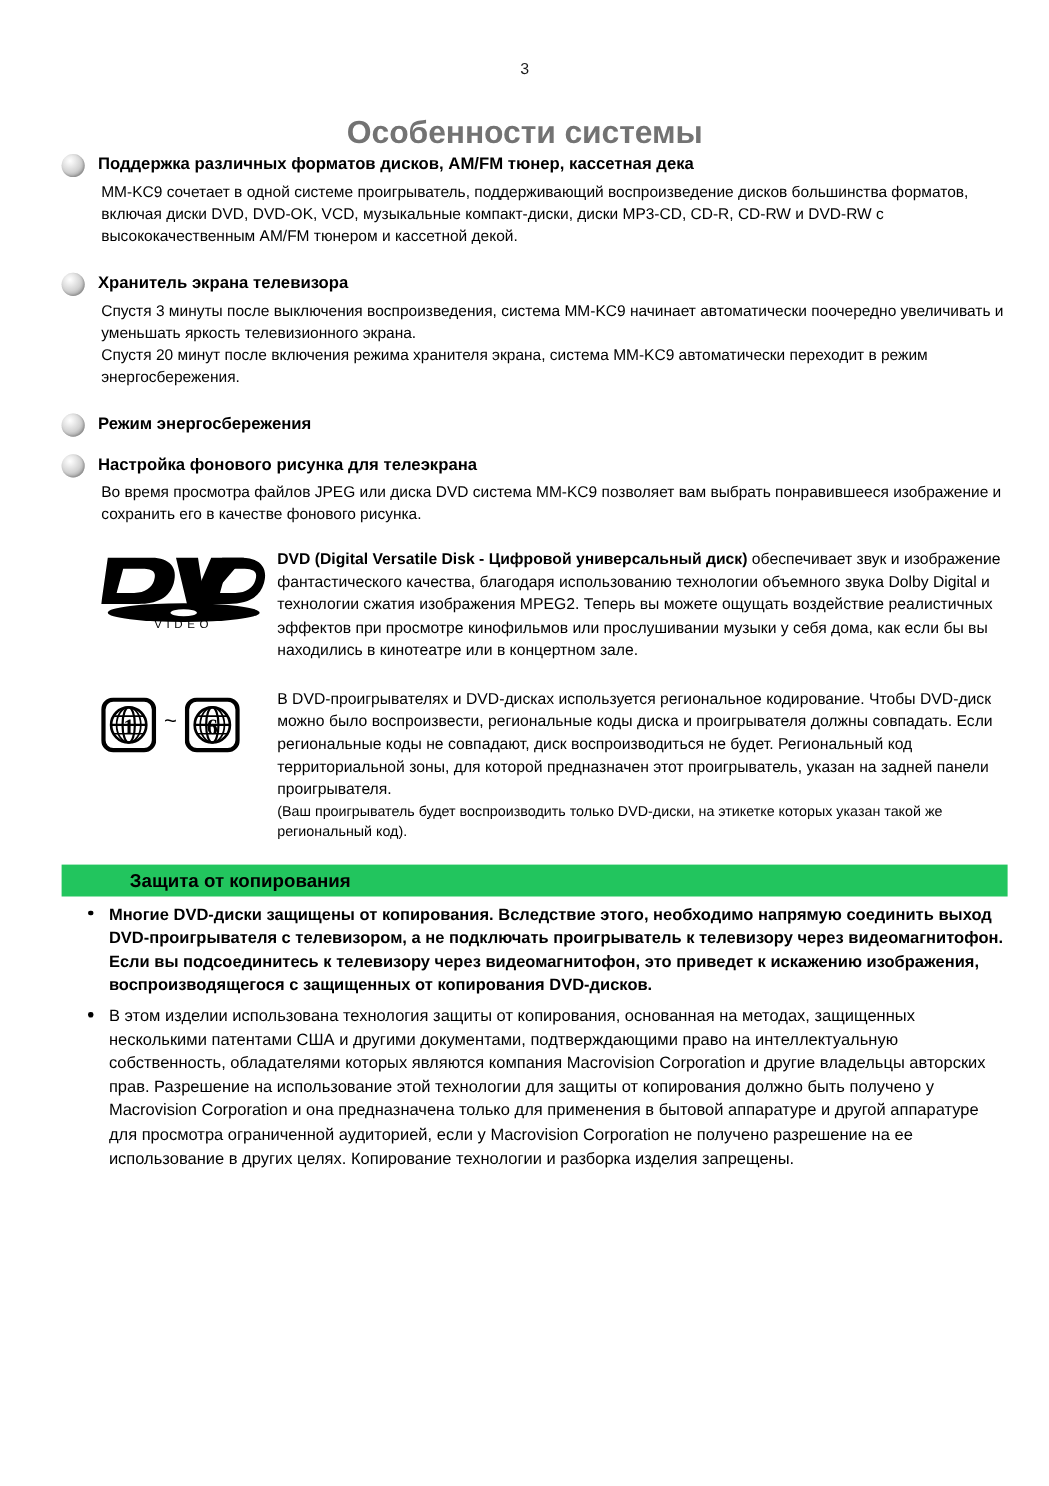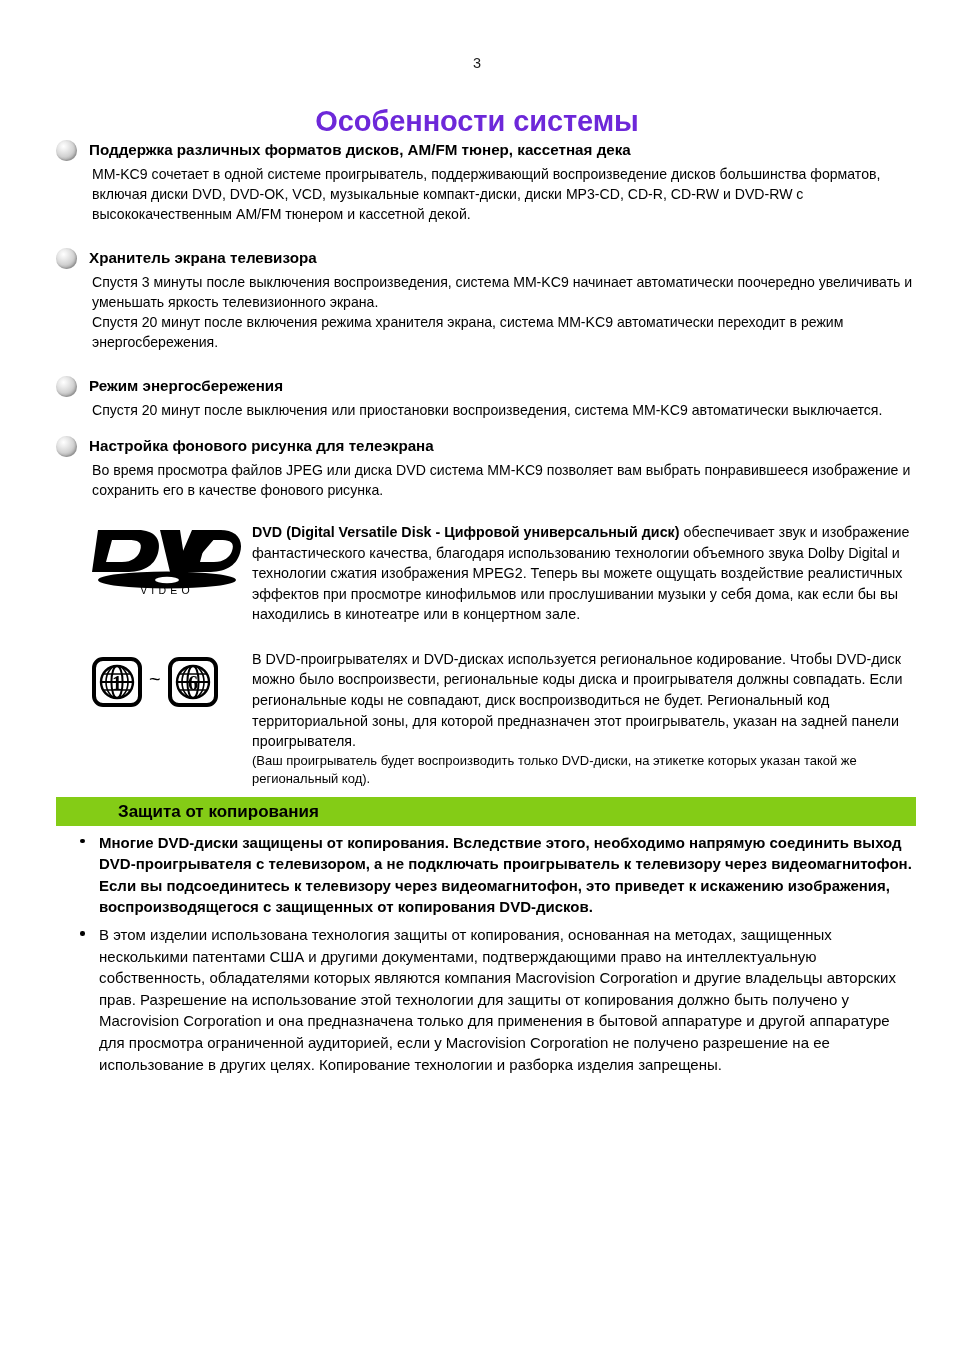--- a/index.html
+++ b/index.html
@@ -39,21 +39,21 @@
   
   .page-title {
     position: absolute;
     top: 86px;
     left: 0;
     width: 954px;
     text-align: center;
     font-size: 29px;
     font-weight: bold;
     letter-spacing: -0.1px;
-    color: #6d28d9;
+    color: #737373;
   }
 
   
   .content {
     position: absolute;
     top: 140px;
     left: 56px;
     width: 860px;
   }
 
@@ -134,23 +134,23 @@
     font-weight: 500;
     line-height: 1;
     position: relative;
     top: -3px;
   }
   .region-box svg { display: block; }
 
   
   .section-bar {
     position: relative;
-    background: #84cc16;
+    background: #22c55e;
     height: 29px;
-    margin-top: 8px;
+    margin-top: 20px;
     display: flex;
     align-items: center;
     text-align: right;
   }
   .section-bar .section-bar-title {
     font-size: 17px;
     font-weight: bold;
     padding-left: 62px;
     line-height: 1;
   }
@@ -206,23 +206,20 @@
       <div class="feature-body">
         <p>Спустя 3 минуты после выключения воспроизведения, система MM-KC9 начинает автоматически поочередно увеличивать и уменьшать яркость телевизионного экрана.</p>
         <p>Спустя 20 минут после включения режима хранителя экрана, система MM-KC9 автоматически переходит в режим энергосбережения.</p>
       </div>
     </div>
 
     <div class="feature" style="margin-top:24px;">
       <div class="feature-head">
         <span class="sphere-bullet"></span>
         <span class="feature-title">Режим энергосбережения</span>
-      </div>
-      <div class="feature-body">
-        <p>Спустя 20 минут после выключения или приостановки воспроизведения, система MM-KC9 автоматически выключается.</p>
       </div>
     </div>
 
     <div class="feature" style="margin-top:16px;">
       <div class="feature-head">
         <span class="sphere-bullet"></span>
         <span class="feature-title">Настройка фонового рисунка для телеэкрана</span>
       </div>
       <div class="feature-body">
         <p>Во время просмотра файлов JPEG или диска DVD система MM-KC9 позволяет вам выбрать понравившееся изображение и сохранить его в качестве фонового рисунка.</p>

